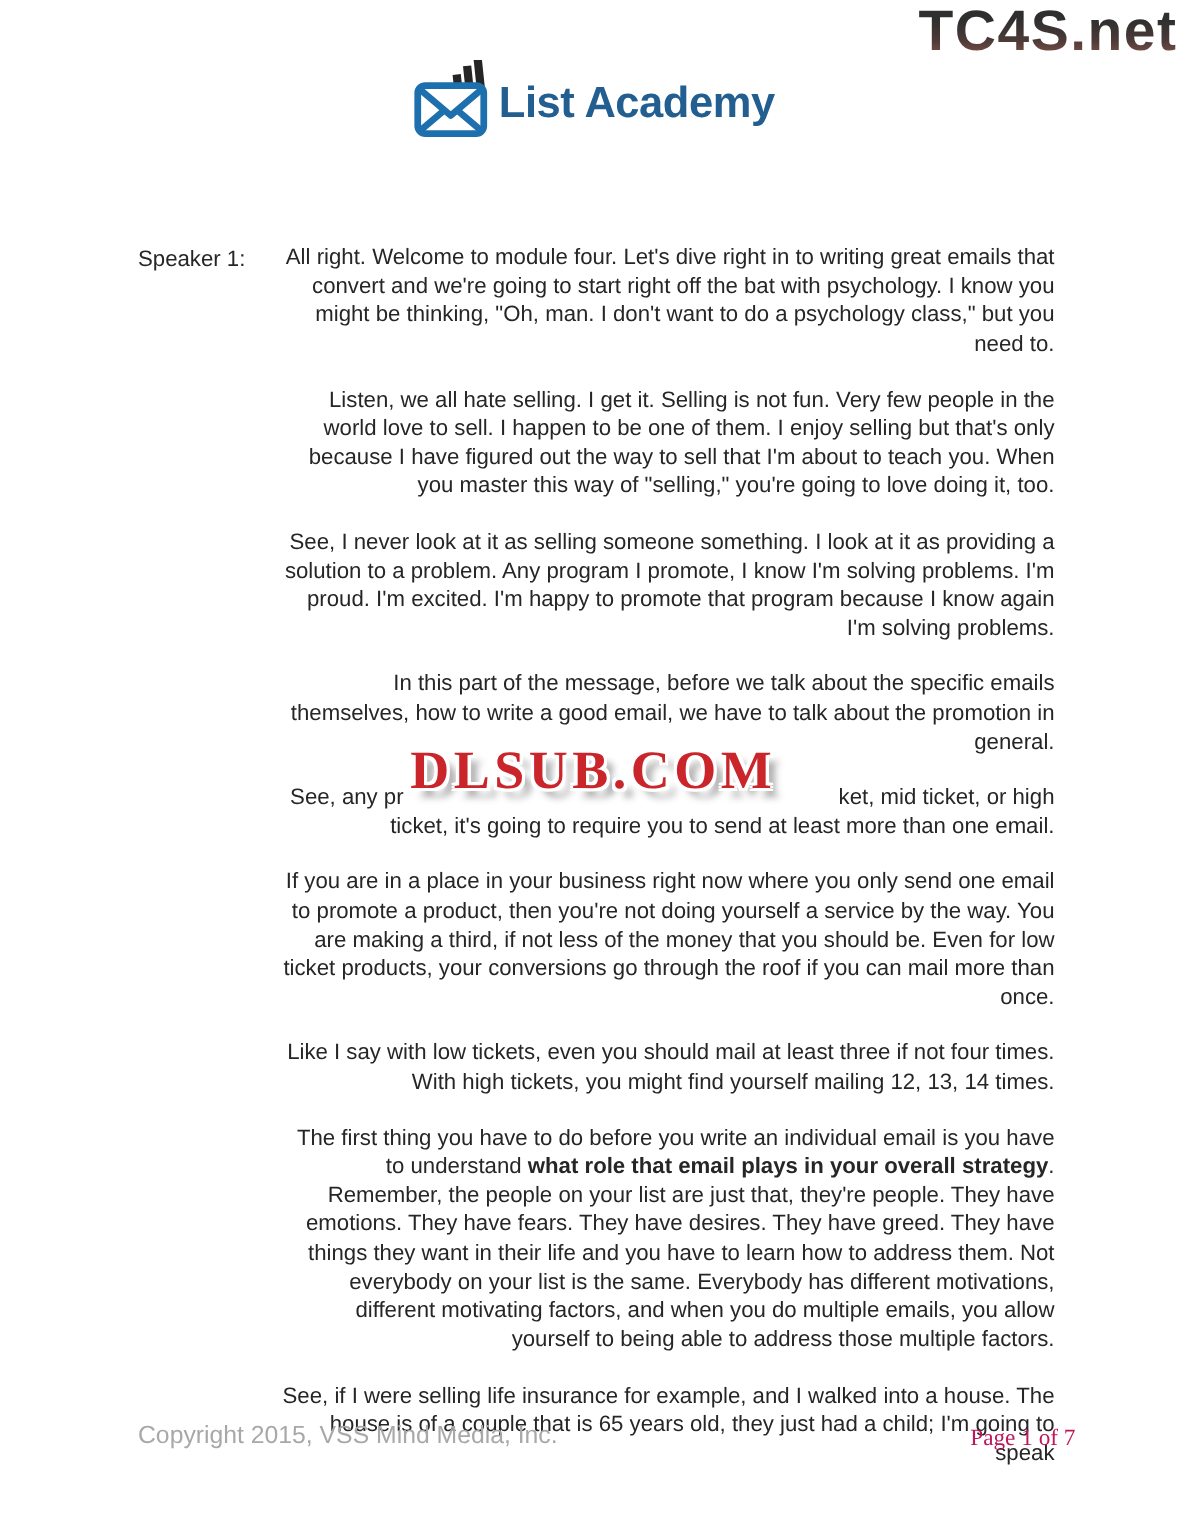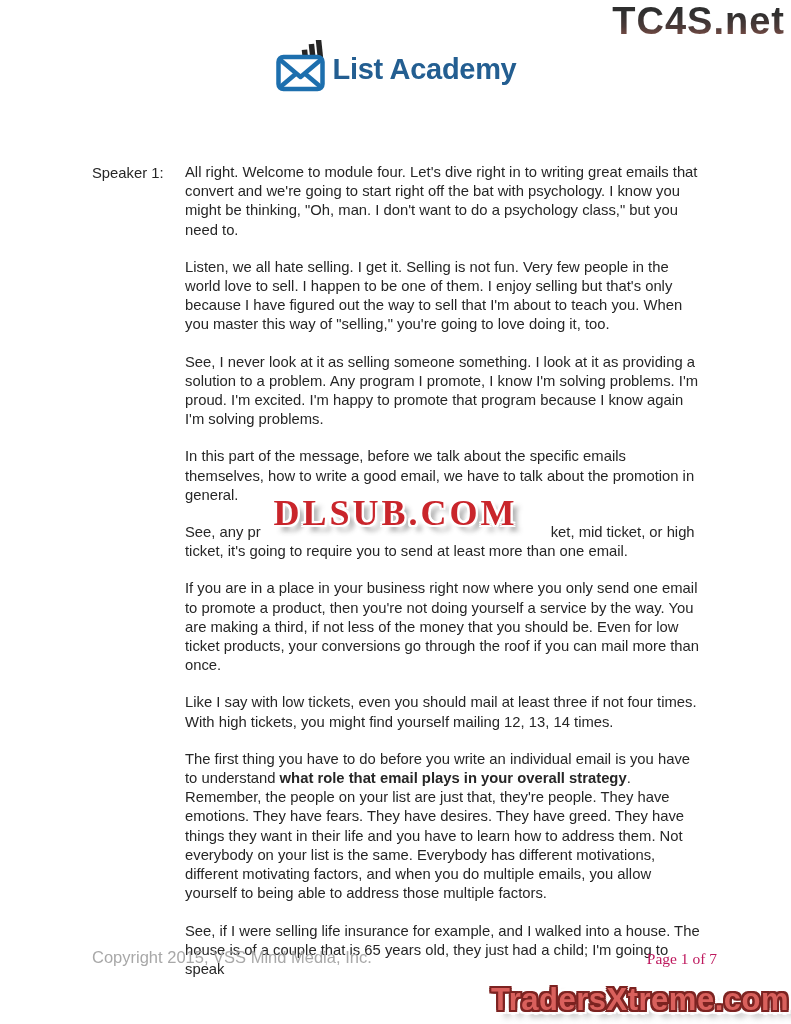--- a/index.html
+++ b/index.html
@@ -56,21 +56,21 @@
     margin-top: 35px;
   }
   .content {
     position: absolute;
     left: 185px;
     top: 163px;
     width: 518px;
     font-size: 14.8px;
     line-height: 19.2px;
   }
-  .content p { margin: 0 0 18px 0; }
+  .content p { margin: 0 0 18px 0; text-align: right; }
   .bold { font-weight: bold; }
   .gap-line { white-space: nowrap; }
   .gap-spacer { display: inline-block; width: 290px; }
 
   
   .wm-dlsub {
     position: absolute;
     top: 492px;
     left: 50%;
     transform: translateX(-50%);
@@ -165,15 +165,14 @@
     <p>Like I say with low tickets, even you should mail at least three if not four times. With high tickets, you might find yourself mailing 12, 13, 14 times.</p>
     <p><span>The first thing you have to do before you write an individual email is you have to understand </span><span class="bold">what role that email plays in your overall strategy</span><span>. Remember, the people on your list are just that, they're people. They have emotions. They have fears. They have desires. They have greed. They have things they want in their life and you have to learn how to address them. Not everybody on your list is the same. Everybody has different motivations, different motivating factors, and when you do multiple emails, you allow yourself to being able to address those multiple factors.</span></p>
     <p>See, if I were selling life insurance for example, and I walked into a house. The house is of a couple that is 65 years old, they just had a child; I'm going to speak</p>
   </div>
 
   <div class="wm-dlsub">DLSUB.COM</div>
 
   <div class="footer-copyright">Copyright 2015, VSS Mind Media, Inc.</div>
   <div class="footer-page">Page 1 of 7</div>
 
-  <div class="wm-traders">TradersXtreme.com</div>
 
 </div>
 
 </body></html>

